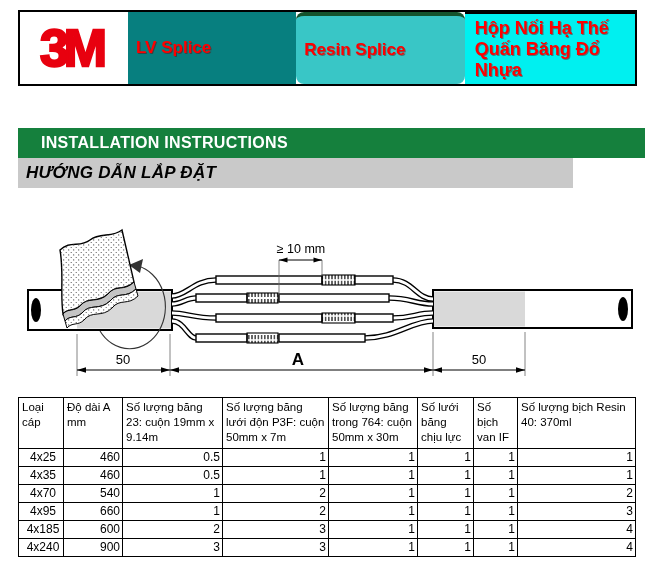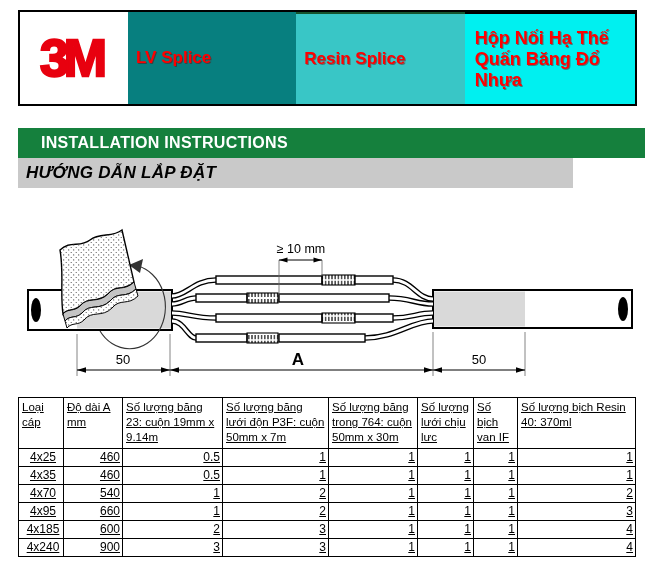--- a/index.html
+++ b/index.html
@@ -1,29 +1,29 @@
 <!DOCTYPE html>
 <html><head>
 <meta charset="utf-8">
 <style>
   html,body { margin:0; padding:0; background:#fff; }
   body { width:645px; height:578px; font-family:"Liberation Sans", sans-serif; }
   .page { position:relative; width:645px; height:578px; background:#fff; overflow:hidden; }
 
   
-  .header-box { position:absolute; left:18px; top:10px; width:619px; height:96px;
+  .header-box { position:absolute; left:18px; top:10px; width:619px; height:76px;
     border:2px solid #000; box-sizing:border-box; display:flex; background:#fff; }
   .logo-cell { width:108px; background:#fff; display:flex; align-items:center; justify-content:center; }
   .logo-text { font-weight:bold; font-size:52px; color:#e8000f; letter-spacing:-5px;
     -webkit-text-stroke:2.4px #e8000f; padding-right:6px; line-height:1; }
   .banner-col { flex:1; display:flex; flex-direction:row; }
   .banner-row { flex:1; display:flex; align-items:center; padding-left:8px;
     font-weight:bold; font-size:17px; color:#ff0000; text-shadow:1px 1px 0 rgba(110,0,0,.45); }
   .banner-row.bg1 { background:#077f7f; }
-  .banner-row.bg2 { background:#39c6c6; border-top:2px solid #14532d; }
+  .banner-row.bg2 { background:#39c6c6; border-top:4px solid #14532d;border-radius:8px; }
   .banner-row.bg3 { background:#00f0f0; border-top:2px solid #000; font-size:18px;padding-left:10px; }
 
   
   .bar-black { position:absolute; left:18px; top:128px; width:627px; height:30px; background:#15803d;
     color:#fff; font-weight:bold; font-size:16px; line-height:30px; padding-left:23px;
     box-sizing:border-box; letter-spacing:.3px; }
   .bar-gray { position:absolute; left:18px; top:158px; width:555px; height:30px; background:#c9c9c9;
     color:#000; font-weight:bold; font-style:italic; font-size:17px; line-height:30px;
     padding-left:8px; box-sizing:border-box; letter-spacing:.3px; }
 
@@ -34,21 +34,21 @@
   .wc-w { stroke:#fff; stroke-width:2.8; fill:none; }
   .tube  { fill:#fff; stroke:#000; stroke-width:1.4; }
   .crimp { fill:url(#crimpPat); stroke:#000; stroke-width:1.1; }
   .extline { stroke:#666; stroke-width:0.8; fill:none; }
   .dimline { stroke:#000; stroke-width:1; fill:none; }
   .dimarrow { fill:#000; stroke:none; }
 
   
   .spec-table { position:absolute; left:18px; top:397px; width:617px;
     border-collapse:collapse; table-layout:fixed; font-size:12px; color:#000; }
-  .spec-table th, .spec-table td { border:1px solid #000;text-decoration:underline; }
+  .spec-table th, .spec-table td { border:1px solid #000; }
   .spec-table th { font-weight:normal; font-size:11.5px; text-align:left; vertical-align:top;
     padding:2px 3px; line-height:1.32; }
   .spec-table td { height:17px; text-align:right; vertical-align:middle; padding:0 2px; }
   .spec-table td:first-child { text-align:center; padding-left:6px; }
 </style>
 </head>
 <body>
 
 <div class="page">
 
@@ -186,21 +186,21 @@
         <col style="width:44px">
         <col style="width:118px">
     </colgroup>
     <thead>
       <tr>
         <th>Loại cáp</th>
         <th>Độ dài A mm</th>
         <th>Số lượng băng 23: cuộn 19mm x 9.14m</th>
         <th>Số lượng băng lưới độn P3F: cuộn 50mm x 7m</th>
         <th>Số lượng băng trong 764: cuộn 50mm x 30m</th>
-        <th>Số lượng lưới chịu lực</th>
+        <th>Số lưới băng chịu lực</th>
         <th>Số bịch van IF</th>
         <th>Số lượng bịch Resin 40: 370ml</th>
       </tr>
     </thead>
     <tbody>
       <tr>
         <td>4x25</td>
         <td>460</td>
         <td>0.5</td>
         <td>1</td>

